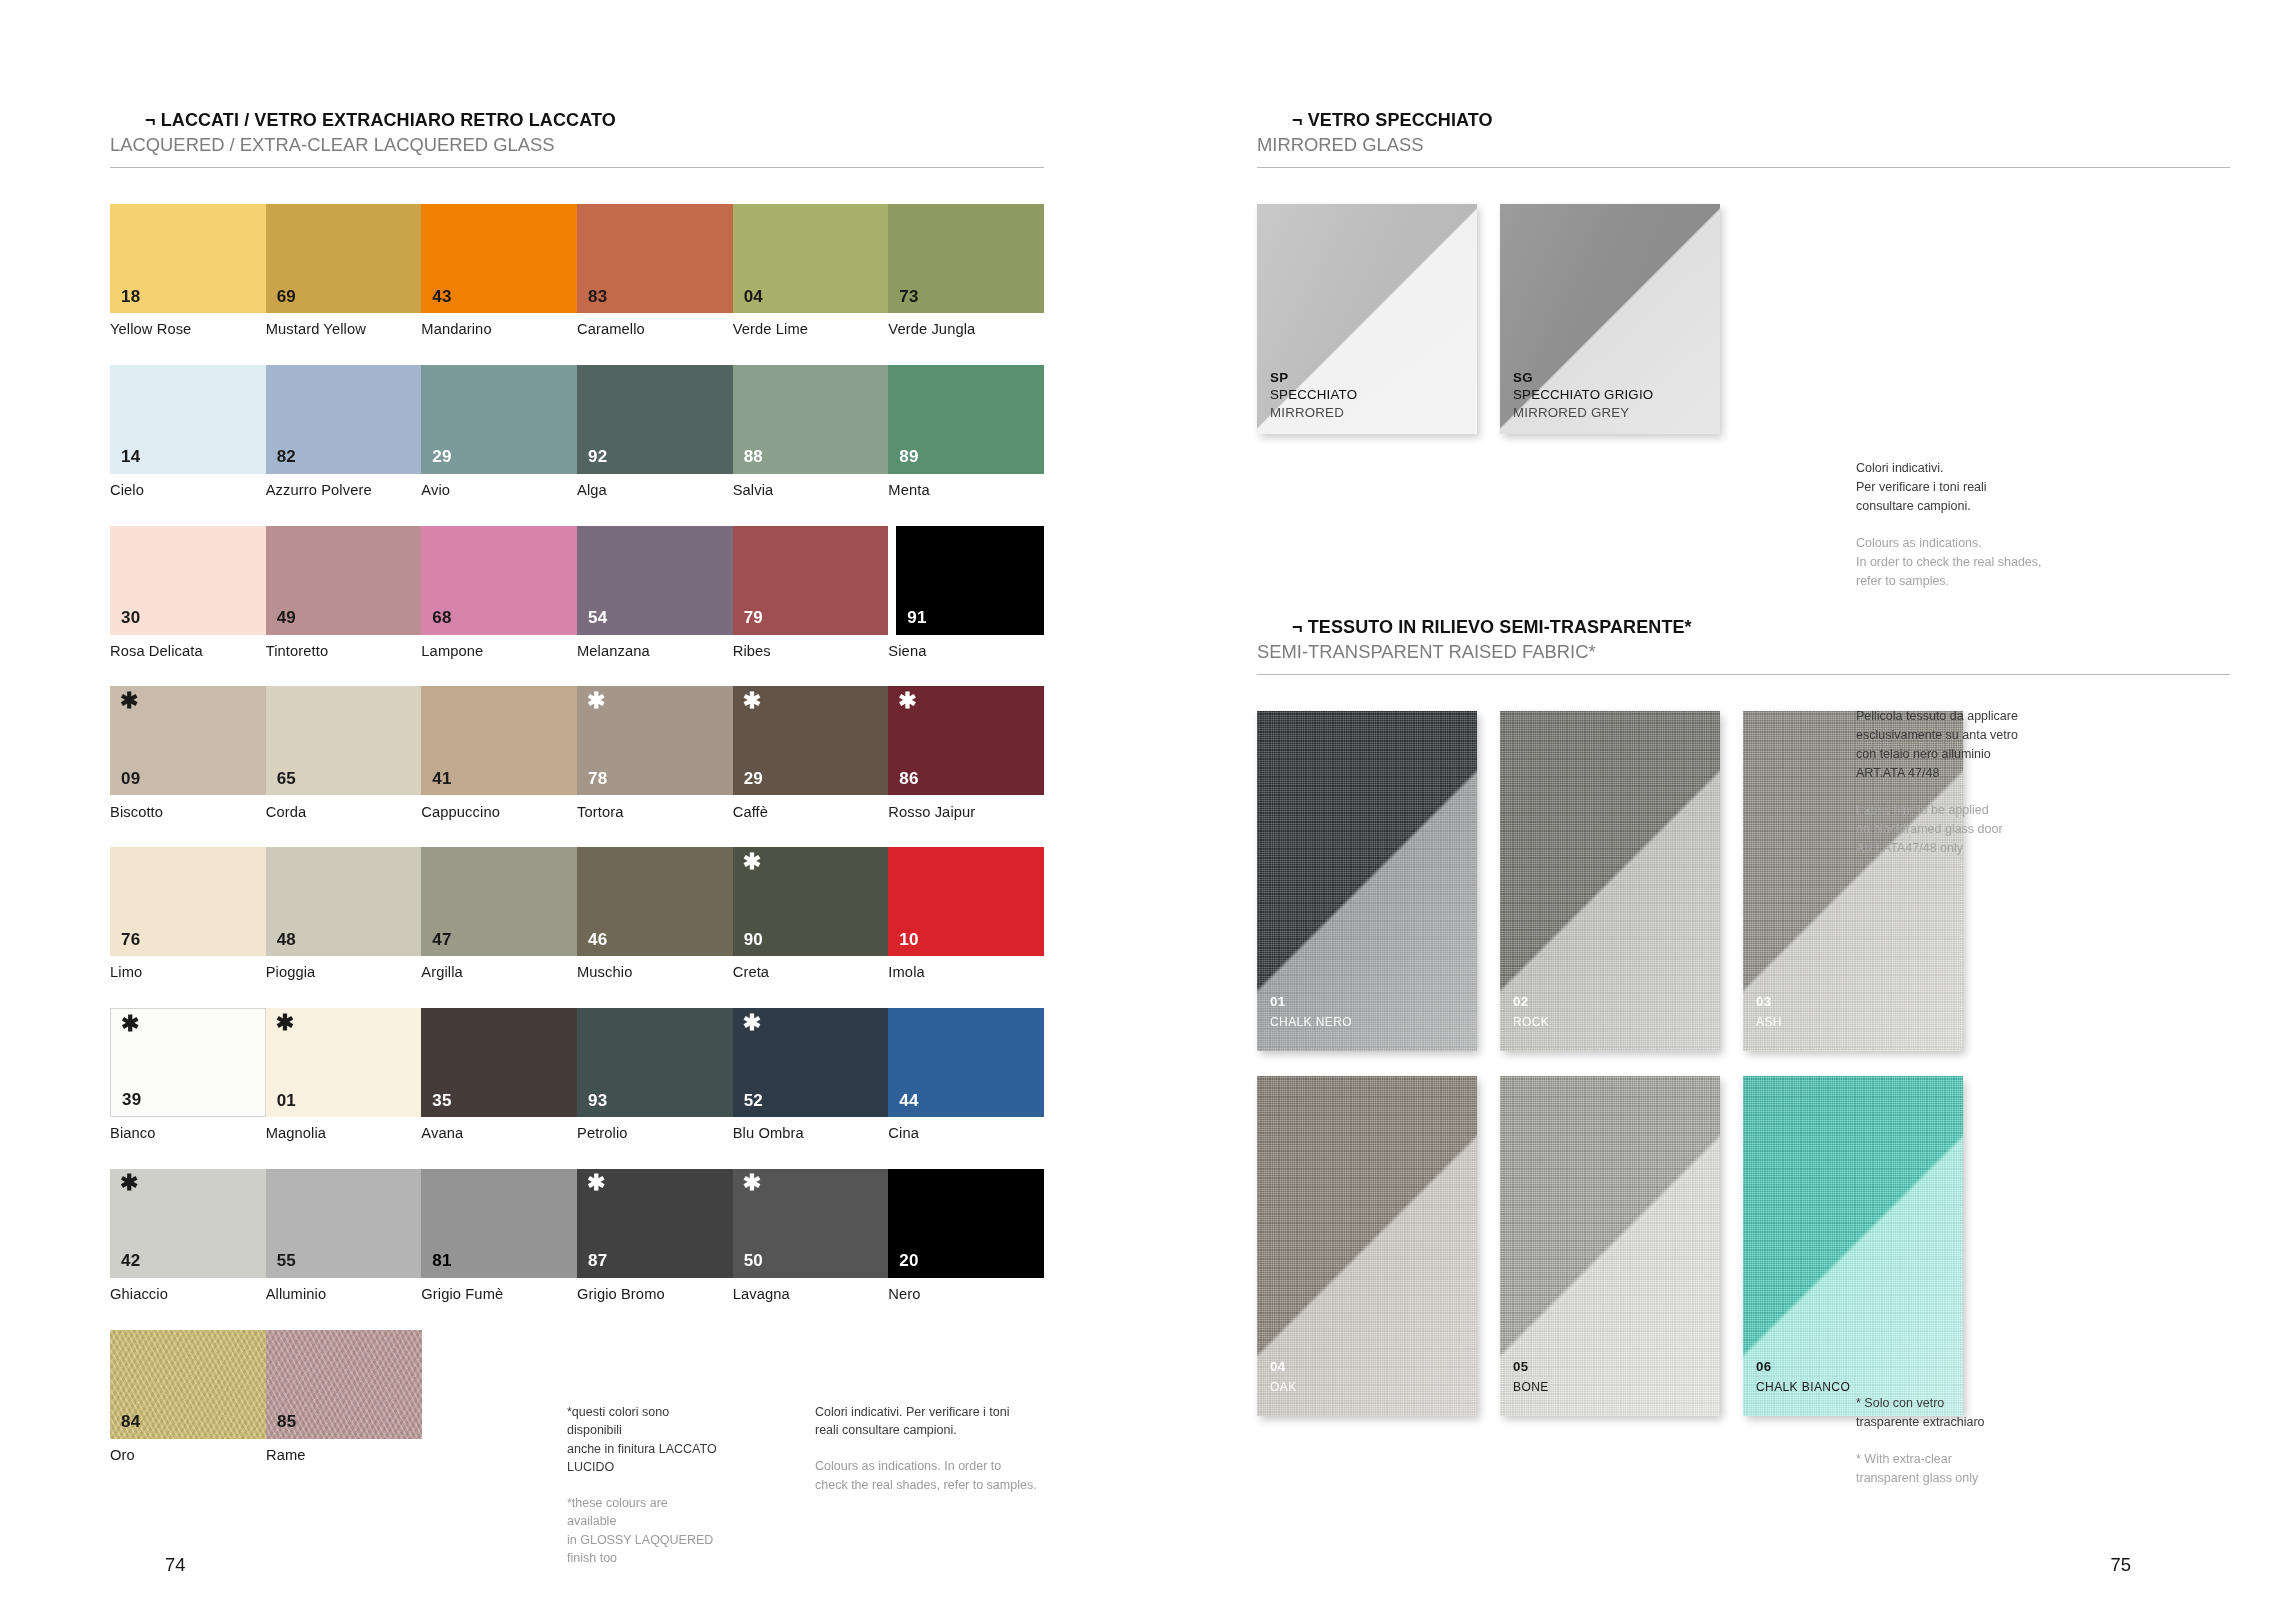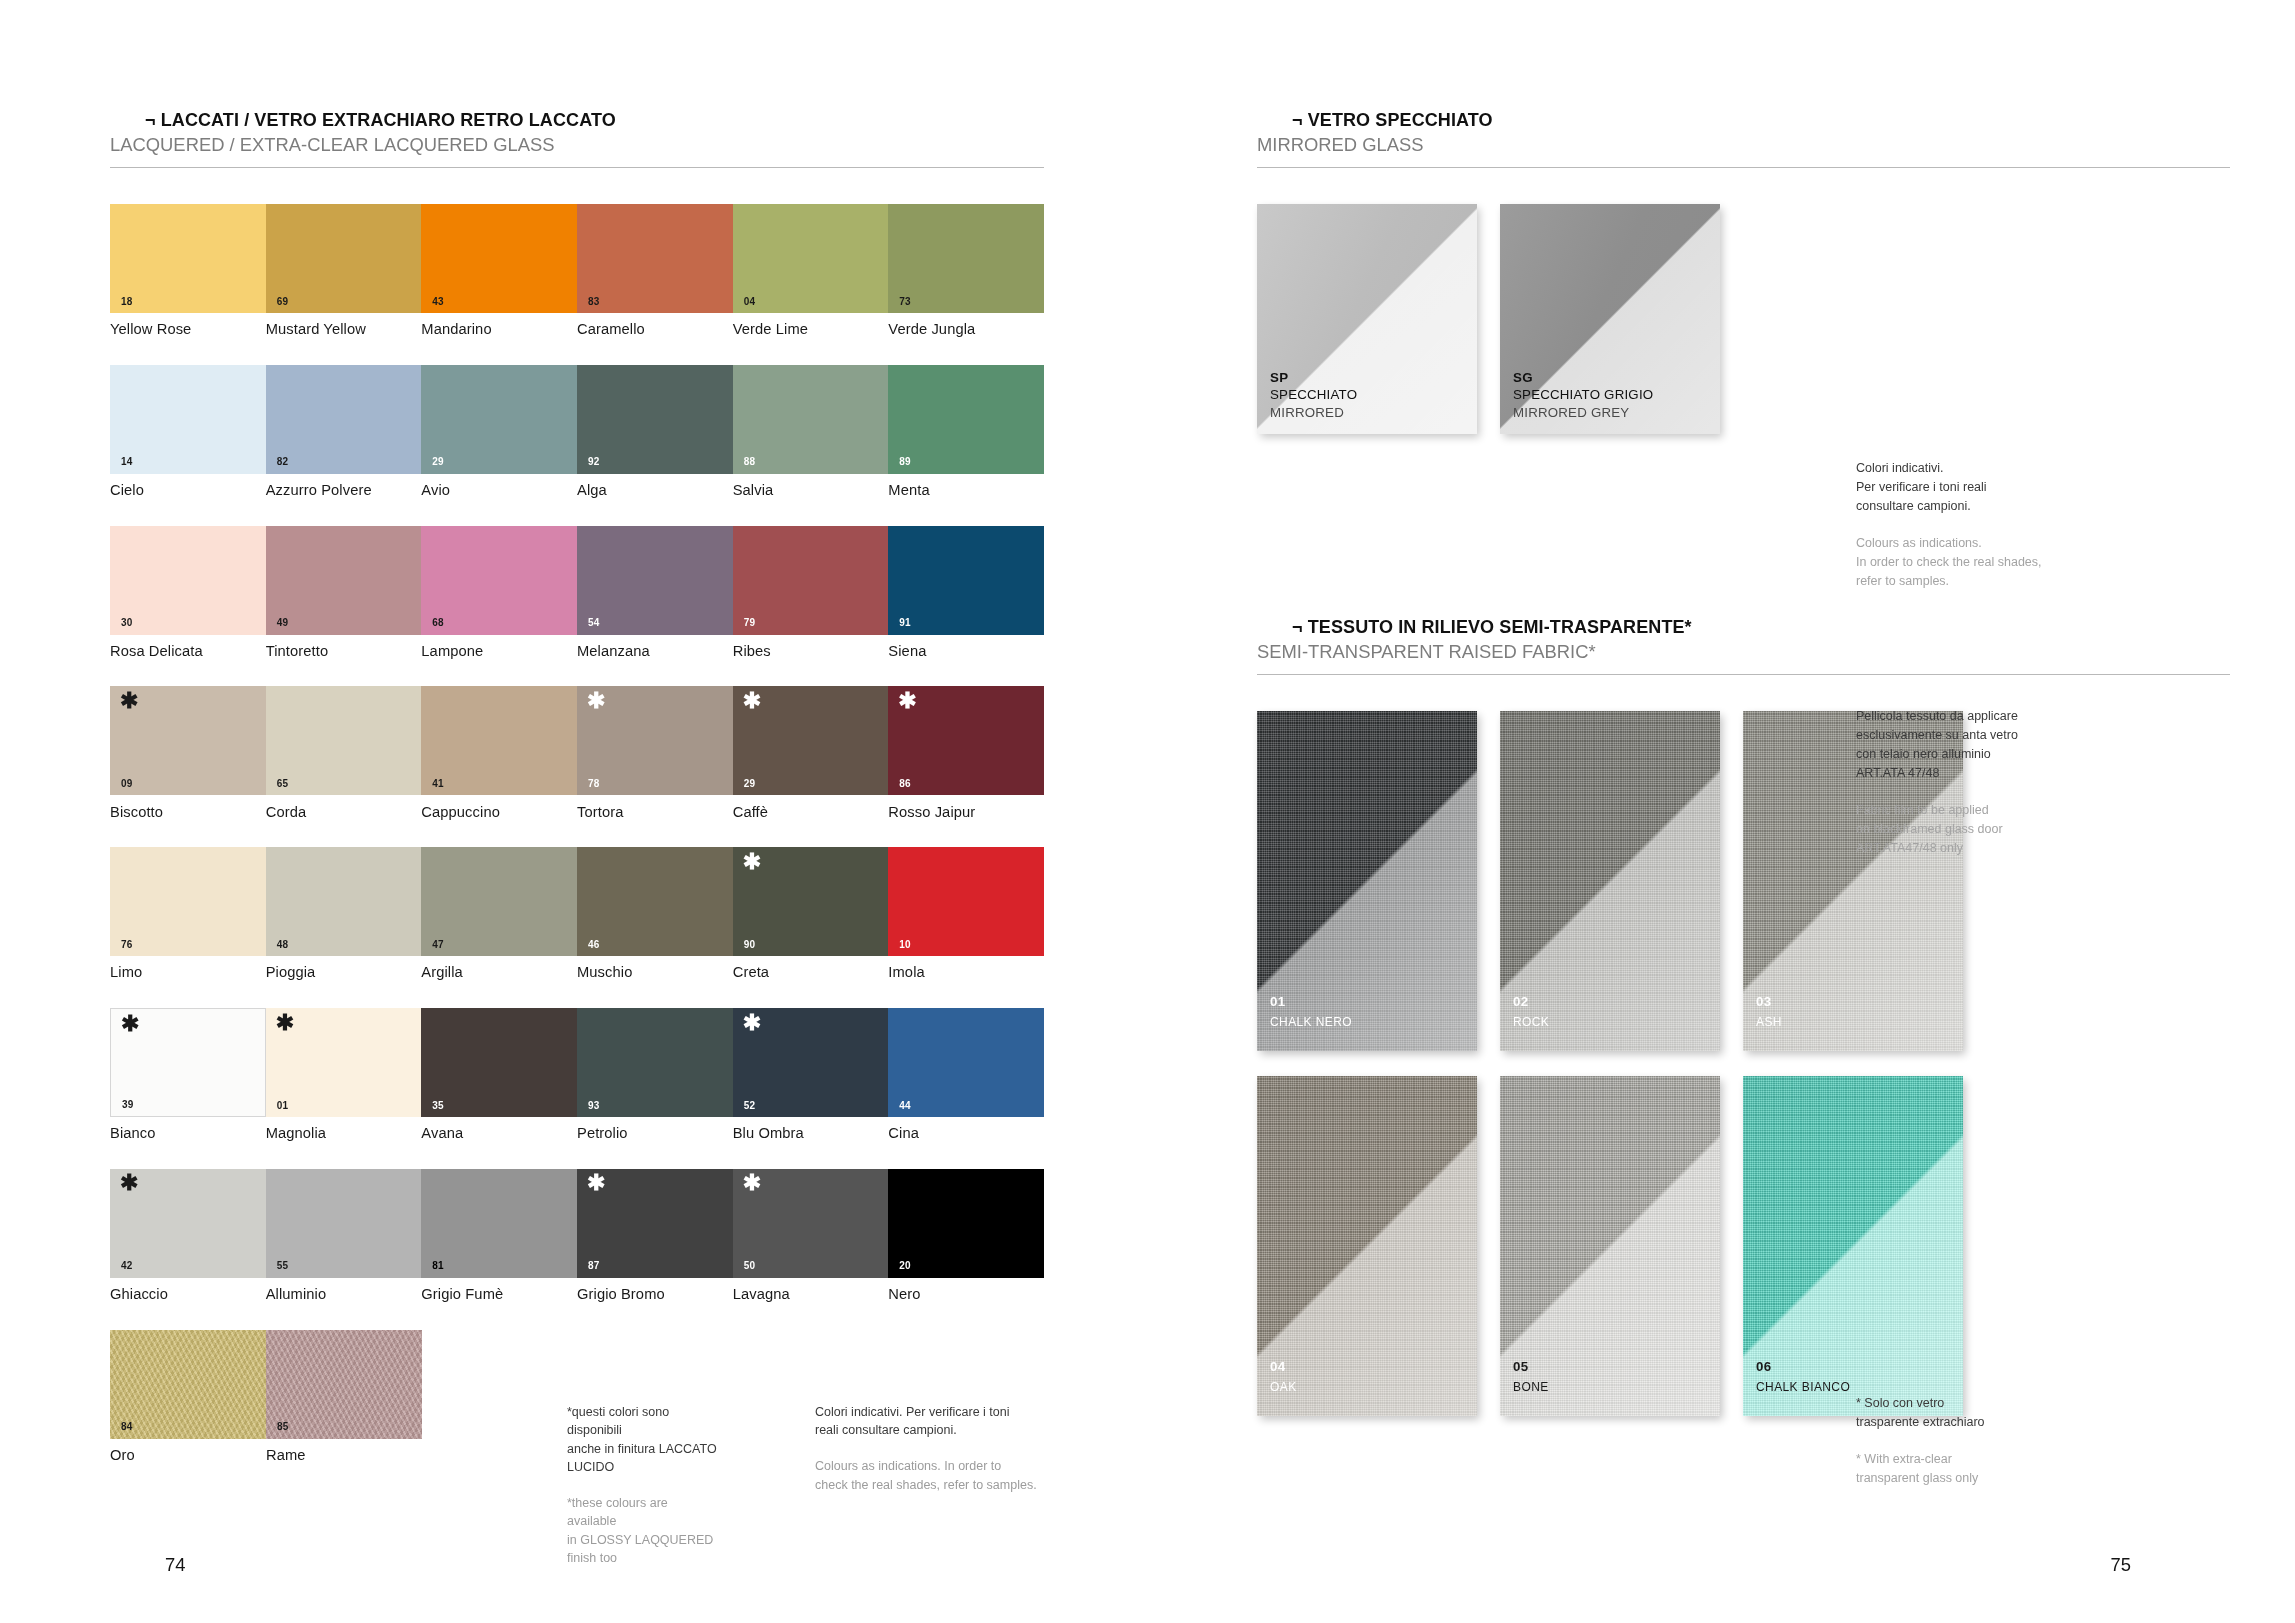--- a/index.html
+++ b/index.html
@@ -79,21 +79,21 @@
     left: 10px;
     top: 3.7px;
     font-size: 22px;
     line-height: 22px;
     font-weight: 700;
   }
   .chip .code {
     position: absolute;
     left: 11px;
     bottom: 6.4px;
-    font-size: 10px;
+    font-size: 17px;
     font-weight: bold;
     letter-spacing: 0.2px;
   }
   .cell .cname {
     font-size: 14.7px;
     color: #1a1a1a;
     margin-top: 8.3px;
     white-space: nowrap;
     letter-spacing: 0.1px;
   }
@@ -349,21 +349,21 @@
           </div>
           <div class="cname">Melanzana</div>
         </div>
         <div class="cell">
           <div class="chip" style="background: rgb(160, 79, 81);">
             <span class="code" style="color: rgb(255, 255, 255);">79</span>
           </div>
           <div class="cname">Ribes</div>
         </div>
         <div class="cell">
-          <div class="chip" style="background: #0c4a6e;">
+          <div class="chip" style="background: #000000; margin-left: 8px;">
             <span class="code" style="color: rgb(255, 255, 255);">91</span>
           </div>
           <div class="cname">Siena</div>
         </div>
       </div>
       <div class="grid-row">
         <div class="cell">
           <div class="chip" style="background: rgb(201, 187, 171);">
             <span class="star" style="color: rgb(26, 26, 26);">✱</span>
             <span class="code" style="color: rgb(26, 26, 26);">09</span>

